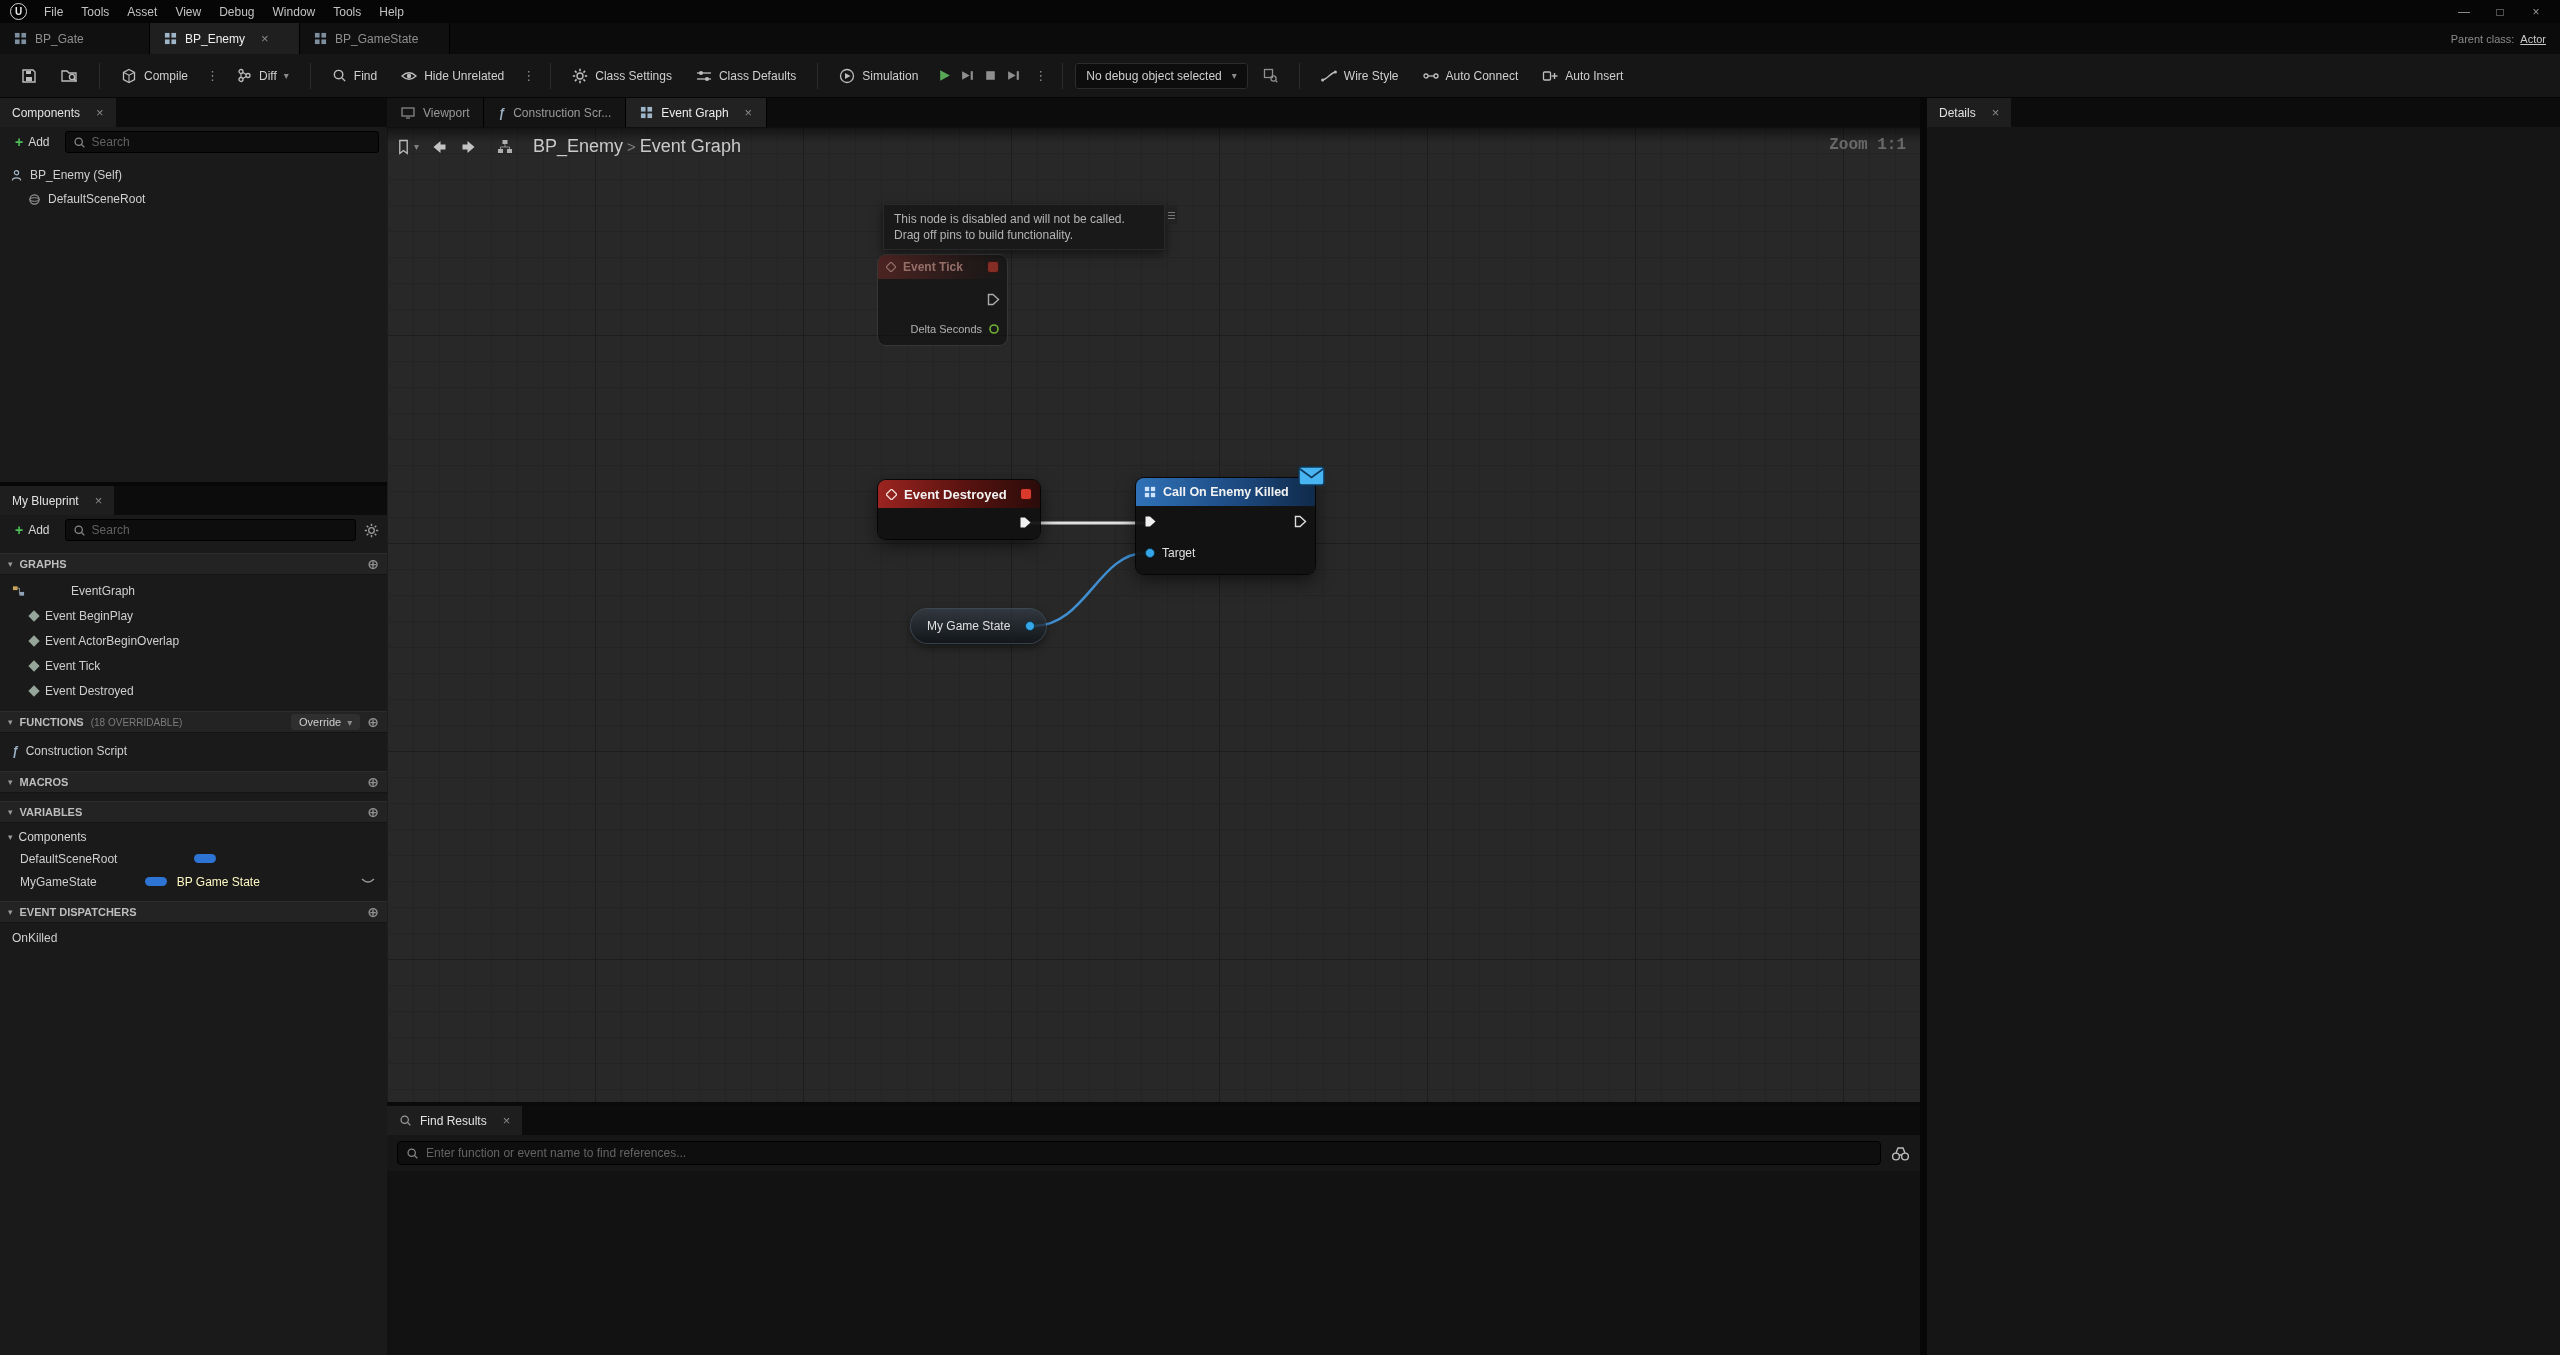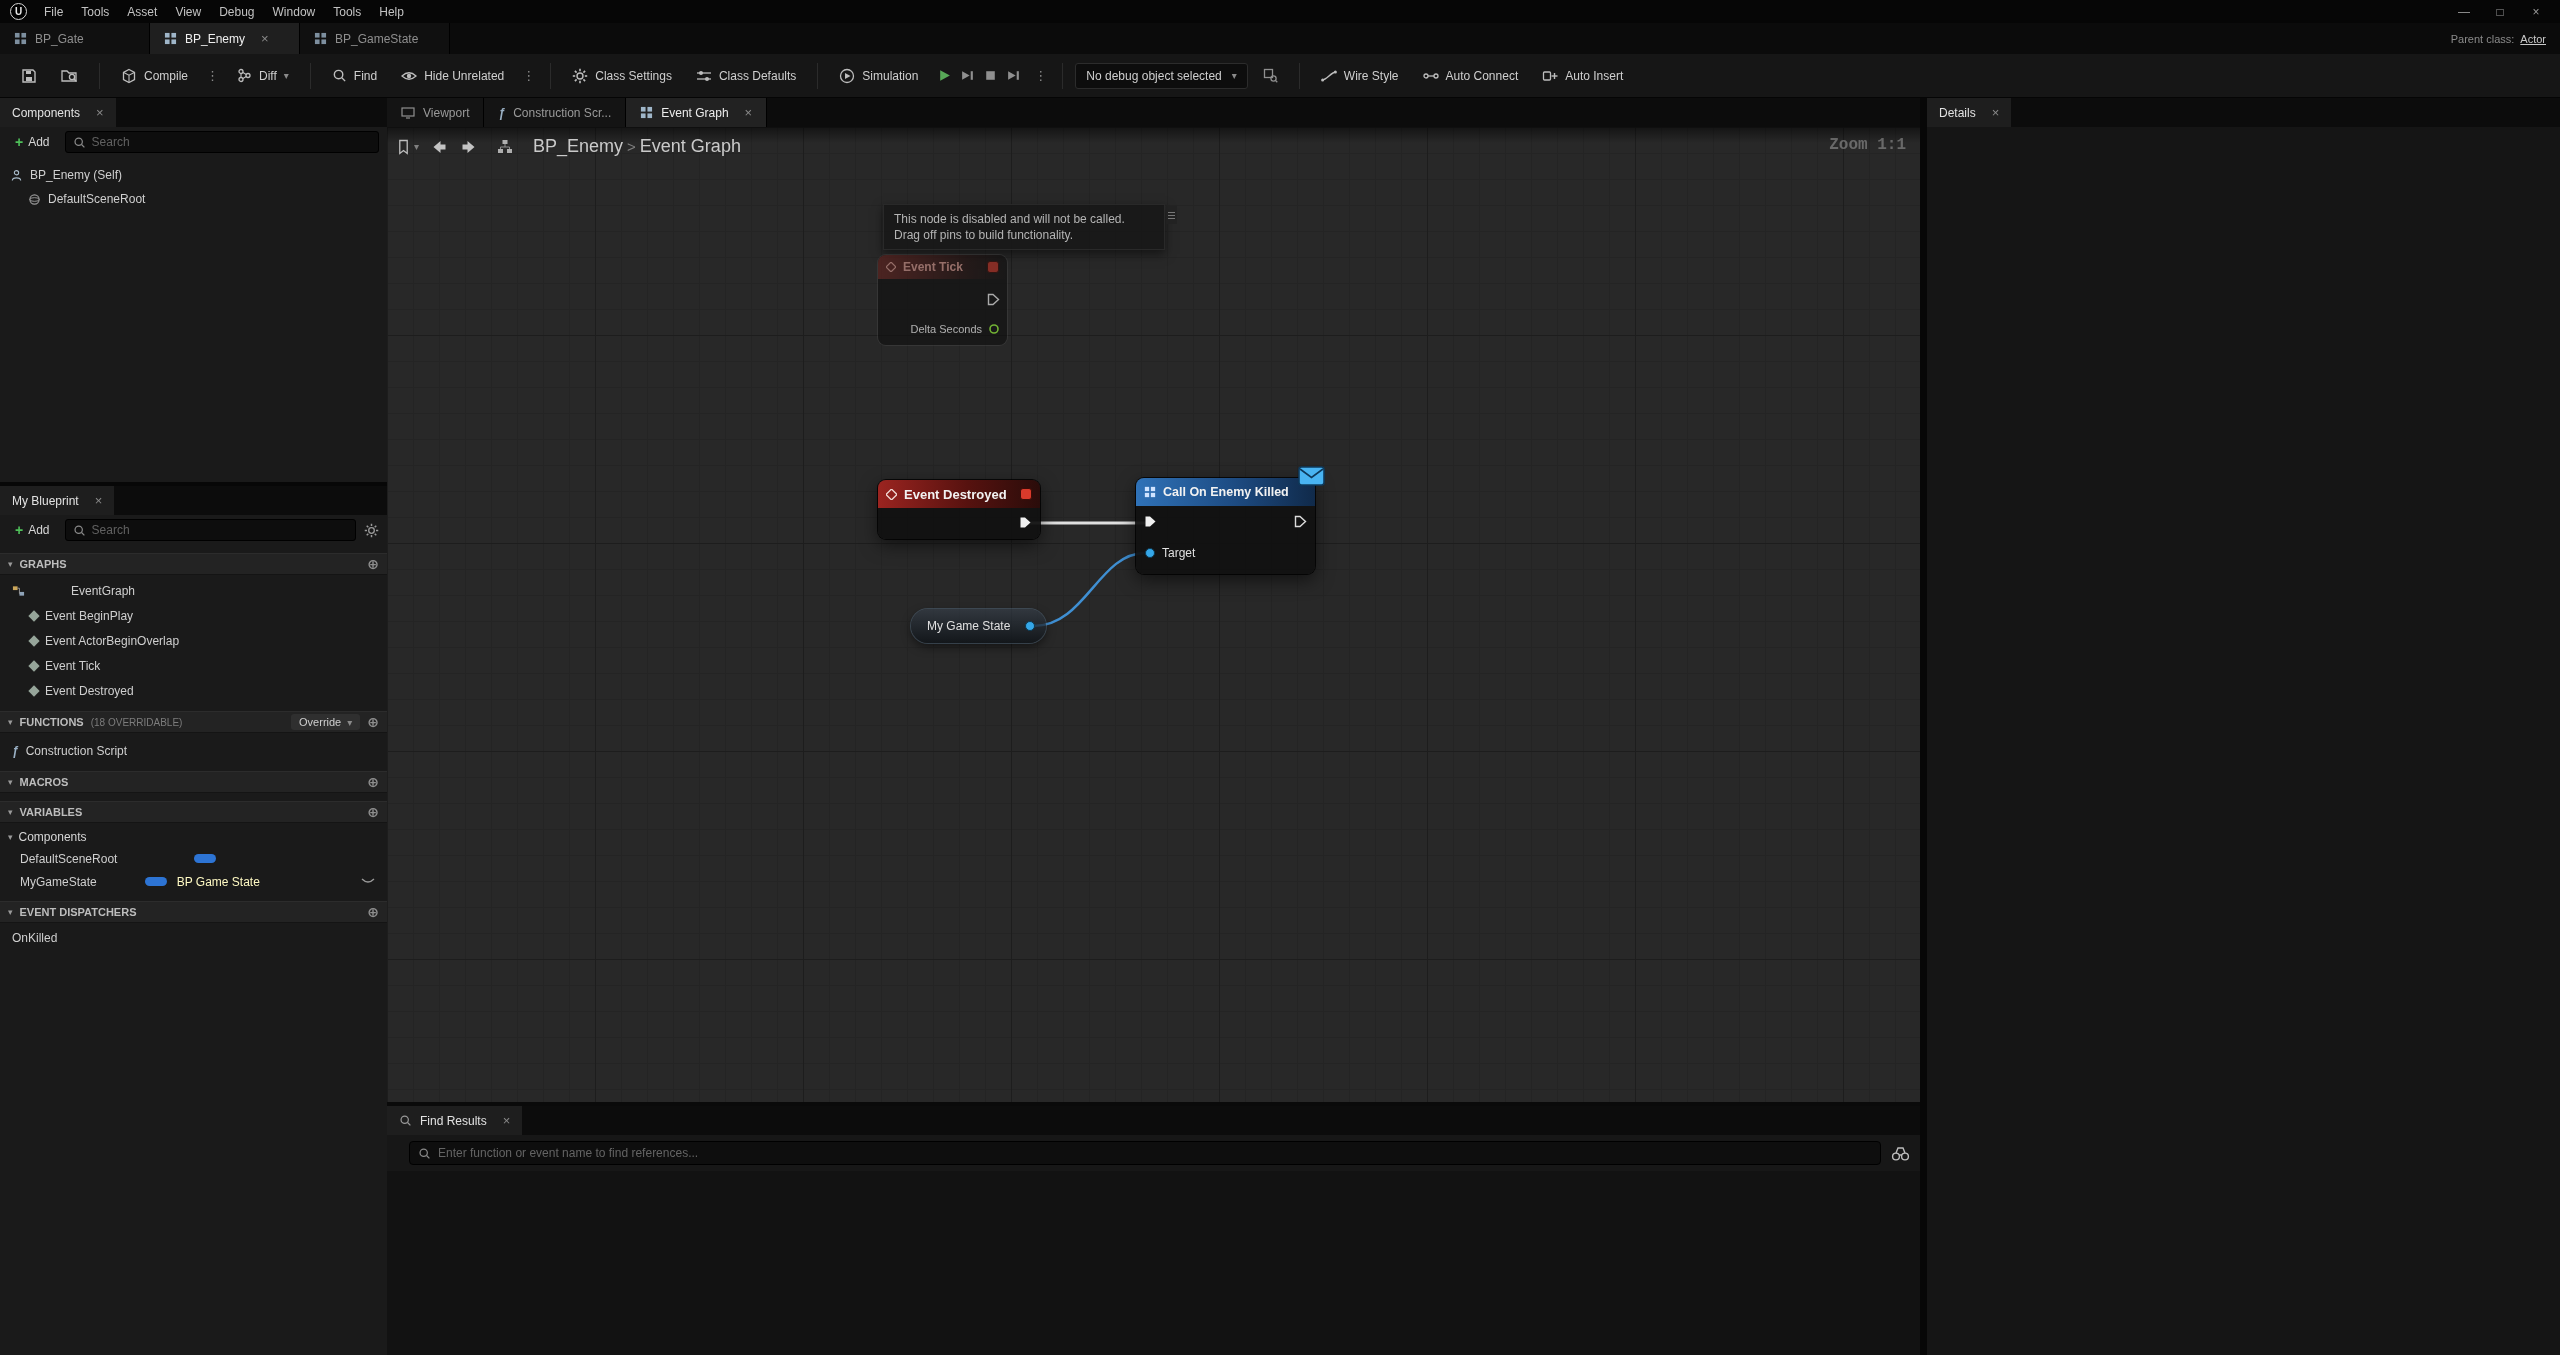--- a/index.html
+++ b/index.html
@@ -108,21 +108,21 @@
 
   .tooltip-box{position:absolute;background:rgba(24,24,24,.95);border:1px solid rgba(255,255,255,.07);padding:6px 10px;font-size:12px;line-height:16px;color:#b4b4b4;box-shadow:0 4px 10px rgba(0,0,0,.5);}
   .tooltip-grip{position:absolute;right:-13px;top:1px;width:11px;height:18px;background:rgba(34,34,34,.95);display:flex;flex-direction:column;justify-content:center;gap:2px;padding:0 2px;}
   .tooltip-grip i{display:block;height:1px;background:#777;}
 
   .env-icon{position:absolute;top:-12px;right:-10px;}
 
   
   .find-results{height:253px;flex:none;display:flex;flex-direction:column;background:#131313;border-top:4px solid #0a0a0a;}
   .fr-search-row{height:36px;display:flex;align-items:center;gap:10px;padding:0 10px;background:#171717;flex:none;}
-  .fr-input{flex:1;display:flex;align-items:center;gap:7px;background:#0e0e0e;border:1px solid #000;border-radius:4px;height:24px;padding:0 8px;margin-left:12px;}
+  .fr-input{flex:1;display:flex;align-items:center;gap:7px;background:#0e0e0e;border:1px solid #000;border-radius:4px;height:24px;padding:0 8px;}
   .fr-input input{flex:1;background:transparent;border:none;outline:none;color:#cfcfcf;font-size:12px;font-family:inherit;}
   .fr-input input::placeholder{color:#646464;}
   .fr-body{flex:1;background:#121212;}
 
   
   .right-panel{left:1927px;top:98px;width:633px;height:1257px;}
   .right-panel .panel-body{background:#151515;}
 
   .left-top{left:0;top:98px;width:387px;height:384px;}
   .left-bottom{left:0;top:486px;width:387px;height:869px;}

